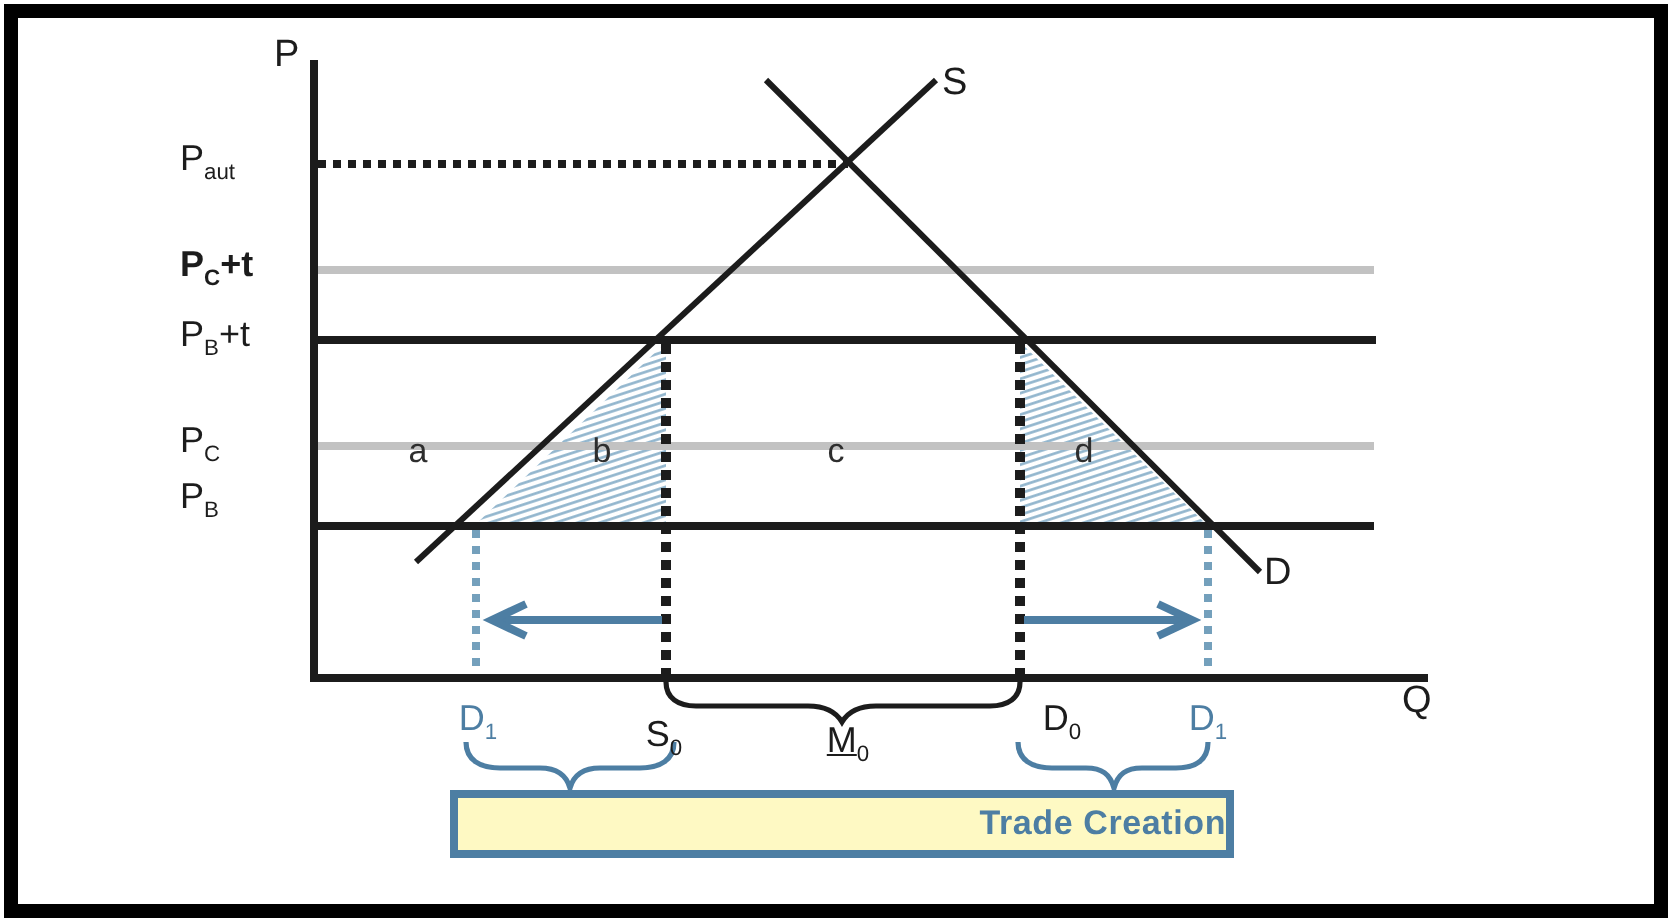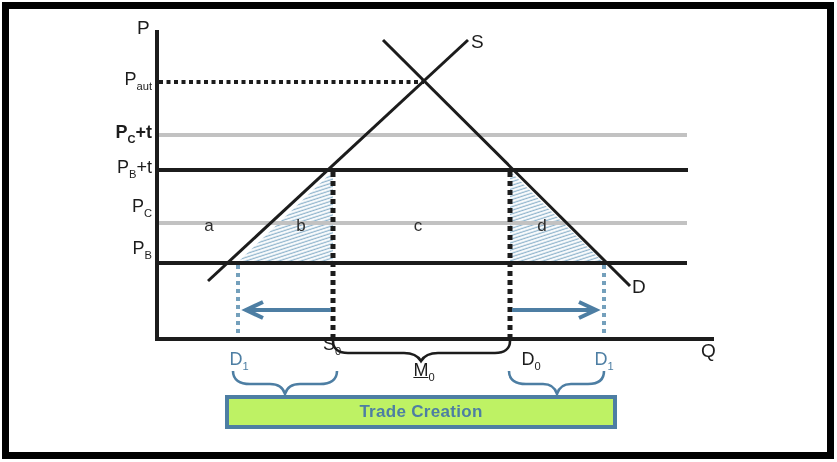--- a/index.html
+++ b/index.html
@@ -15,28 +15,28 @@
   .frame{position:absolute;left:2px;top:2px;right:3px;bottom:3px;border:7px solid #000;background:#fff;}
   svg.plot{position:absolute;left:0;top:0;width:837px;height:462px;}
   .ink{stroke:var(--ink);}
   .gray{stroke:var(--gray-line);}
   .blue{stroke:var(--accent-blue);}
   .dotblue{stroke:var(--dotted-blue);}
   .hatch-line{stroke:var(--hatch-blue);}
   .nofill{fill:none;}
   .lbl{position:absolute;color:var(--ink);font-size:18px;line-height:1.15;white-space:nowrap;}
   .lbl sub{font-size:62%;line-height:0;}
-  .price{width:62px;text-align:right;}
+  .price{width:62px;text-align:left;}
   .qlbl{width:48px;text-align:center;}
   .blue-text{color:var(--accent-blue);}
   .region{width:22px;text-align:center;font-size:17px;color:#2e2e2e;}
   .trade-box{
     position:absolute;left:225px;top:395px;width:392px;height:34px;
-    border:4px solid var(--accent-blue);background:#bef264;
-    display:flex;align-items:center;justify-content:center;
+    border:4px solid var(--accent-blue);background:#fef9c3;
+    display:flex;align-items:center;justify-content:flex-end;
     color:var(--accent-blue);font-weight:bold;font-size:17px;letter-spacing:0.3px;
   }
 </style>
 </head>
 <body>
 
 <div class="stage">
   <div class="frame"></div>
 
   <svg class="plot" viewBox="0 0 837 462">
@@ -87,36 +87,36 @@
 
   <div class="lbl price" style="left:90px;top:69px;">
     <span>P</span><sub>aut</sub><span></span>
   </div>
   <div class="lbl price" style="left:90px;top:122px;font-weight:bold;">
     <span>P</span><sub>C</sub><span>+t</span>
   </div>
   <div class="lbl price" style="left:90px;top:157px;">
     <span>P</span><sub>B</sub><span>+t</span>
   </div>
-  <div class="lbl price" style="left:90px;top:196px;">
+  <div class="lbl price" style="left:90px;top:210px;">
     <span>P</span><sub>C</sub><span></span>
   </div>
   <div class="lbl price" style="left:90px;top:238px;">
     <span>P</span><sub>B</sub><span></span>
   </div>
 
   <div class="lbl region" style="left:198px;top:216px;"><span>a</span></div>
   <div class="lbl region" style="left:290px;top:216px;"><span>b</span></div>
   <div class="lbl region" style="left:407px;top:216px;"><span>c</span></div>
   <div class="lbl region" style="left:531px;top:216px;"><span>d</span></div>
 
   <div class="lbl qlbl blue-text" style="left:215px;top:349px;">
     <span>D</span><sub>1</sub>
   </div>
-  <div class="lbl qlbl" style="left:308px;top:334px;">
+  <div class="lbl qlbl" style="left:308px;top:357px;">
     <span>S</span><sub>0</sub>
   </div>
   <div class="lbl qlbl" style="left:400px;top:360px;text-decoration:underline;">
     <span>M</span><sub>0</sub>
   </div>
   <div class="lbl qlbl" style="left:507px;top:349px;">
     <span>D</span><sub>0</sub>
   </div>
   <div class="lbl qlbl blue-text" style="left:580px;top:349px;">
     <span>D</span><sub>1</sub>

